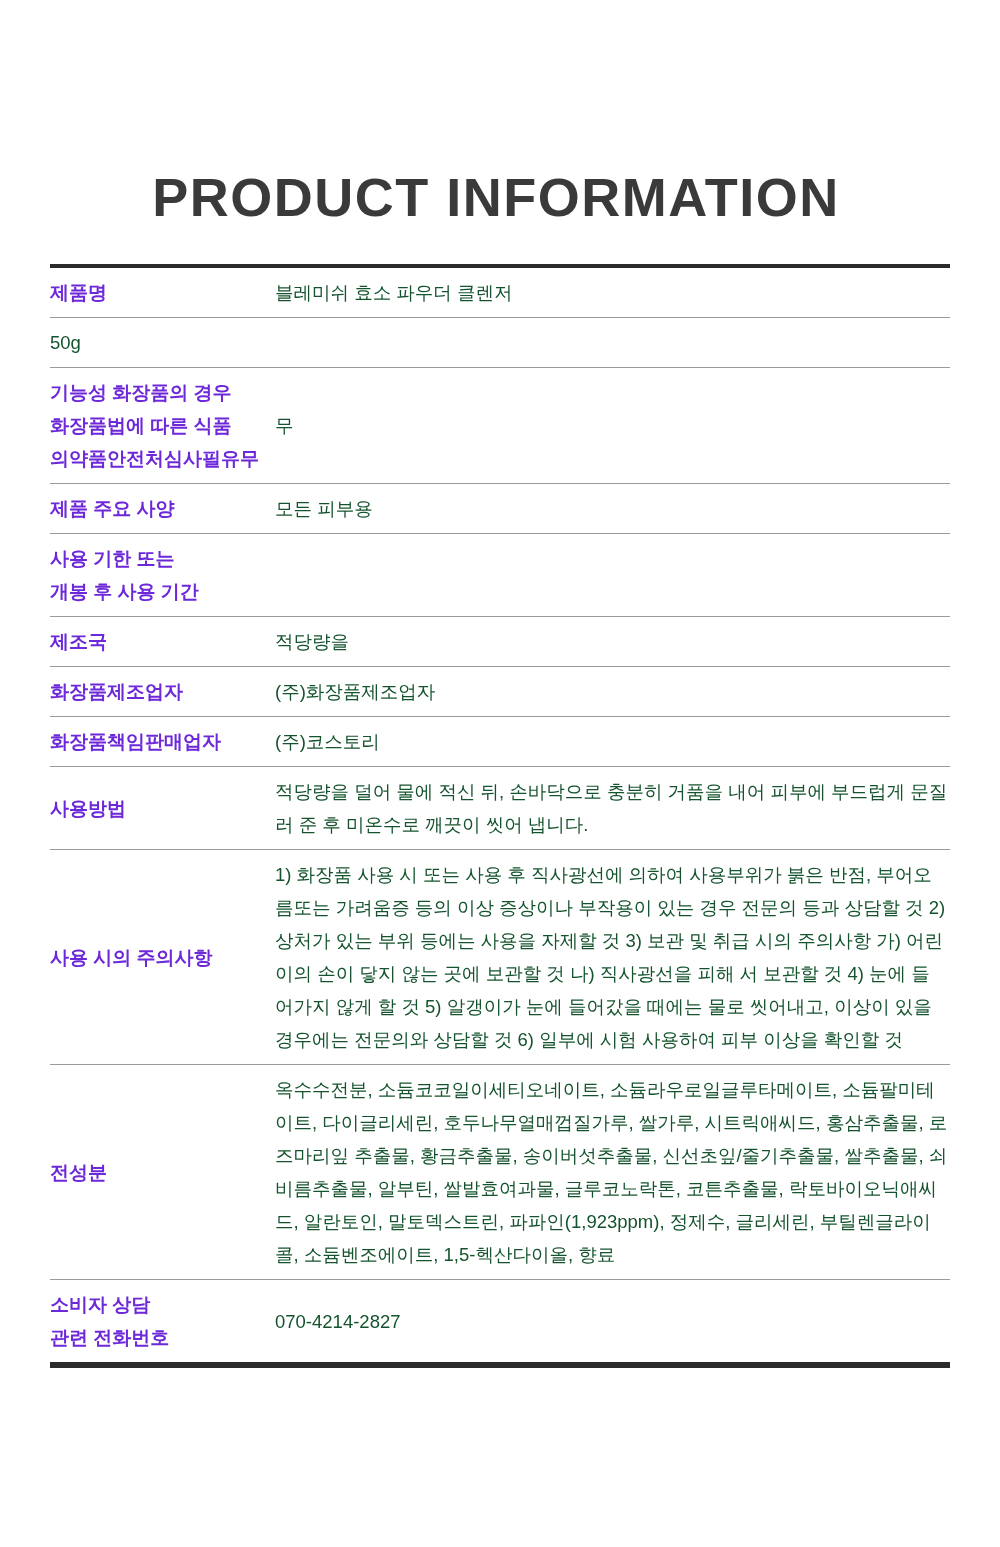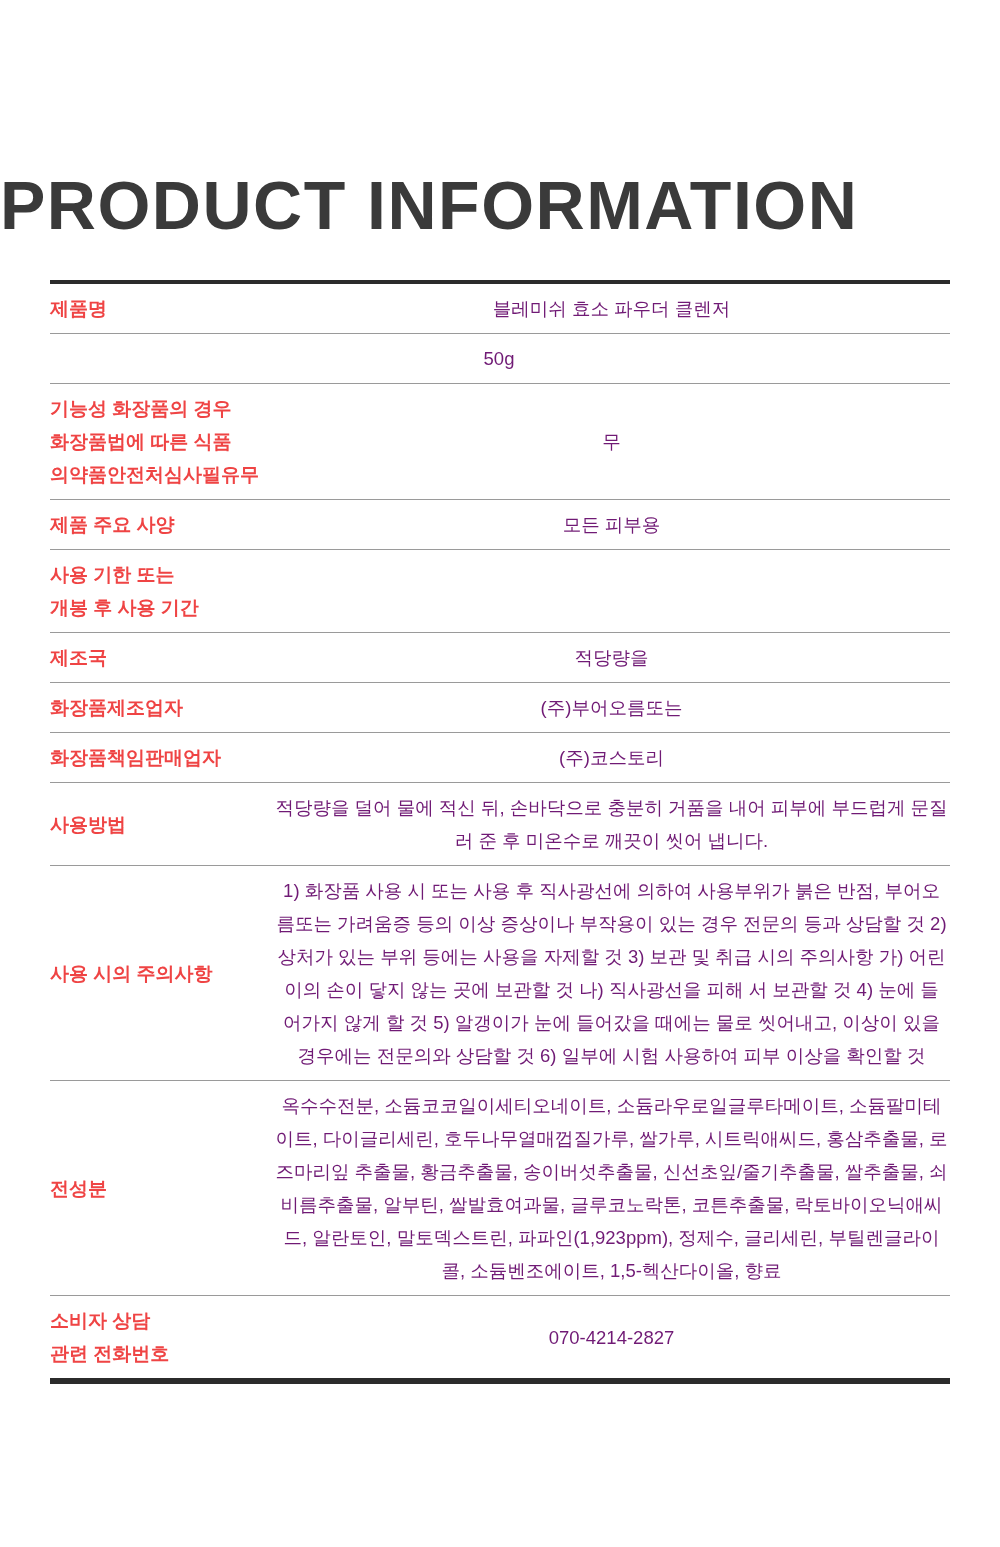--- a/index.html
+++ b/index.html
@@ -9,21 +9,22 @@
   }
   body {
     width: 1000px;
     height: 1547px;
     font-family: "Liberation Sans", sans-serif;
     position: relative;
     overflow: hidden;
   }
   .page-title {
     margin: 166px 8px 0 0;
-    font-size: 68px;
+    text-align: center;
+    font-size: 54px;
     font-weight: 700;
     letter-spacing: 1.5px;
     color: #3a3a3a;
   }
   .info-table {
     margin: 36px 50px 0 50px;
     border-top: 4px solid #2b2b2b;
     border-bottom: 6px solid #2b2b2b;
   }
   .row {
@@ -34,31 +35,30 @@
   }
   .row:last-child {
     border-bottom: none;
   }
   .cell-label {
     flex: 0 0 225px;
     width: 225px;
     font-size: 19px;
     font-weight: 700;
     line-height: 33px;
-    color: #ef4444;
+    color: #6d28d9;
     white-space: pre-line;
   }
   .cell-value {
     flex: 1 1 auto;
     font-size: 18.5px;
     font-weight: 400;
     line-height: 33px;
-    color: #701a75;
+    color: #14532d;
     padding-right: 2px;
-    text-align: center;
   }
 </style>
 </head>
 <body>
 
 <h1 class="page-title">PRODUCT INFORMATION</h1>
 
 <div class="info-table">
   <div class="row">
     <div class="cell-label">제품명</div>
@@ -86,21 +86,21 @@
 개봉 후 사용 기간</div>
   </div>
 
   <div class="row">
     <div class="cell-label">제조국</div>
     <div class="cell-value">적당량을</div>
   </div>
 
   <div class="row">
     <div class="cell-label">화장품제조업자</div>
-    <div class="cell-value">(주)부어오름또는</div>
+    <div class="cell-value">(주)화장품제조업자</div>
   </div>
 
   <div class="row">
     <div class="cell-label">화장품책임판매업자</div>
     <div class="cell-value">(주)코스토리</div>
   </div>
 
   <div class="row">
     <div class="cell-label">사용방법</div>
     <div class="cell-value">적당량을 덜어 물에 적신 뒤, 손바닥으로 충분히 거품을 내어 피부에 부드럽게 문질러 준 후 미온수로 깨끗이 씻어 냅니다.</div>

